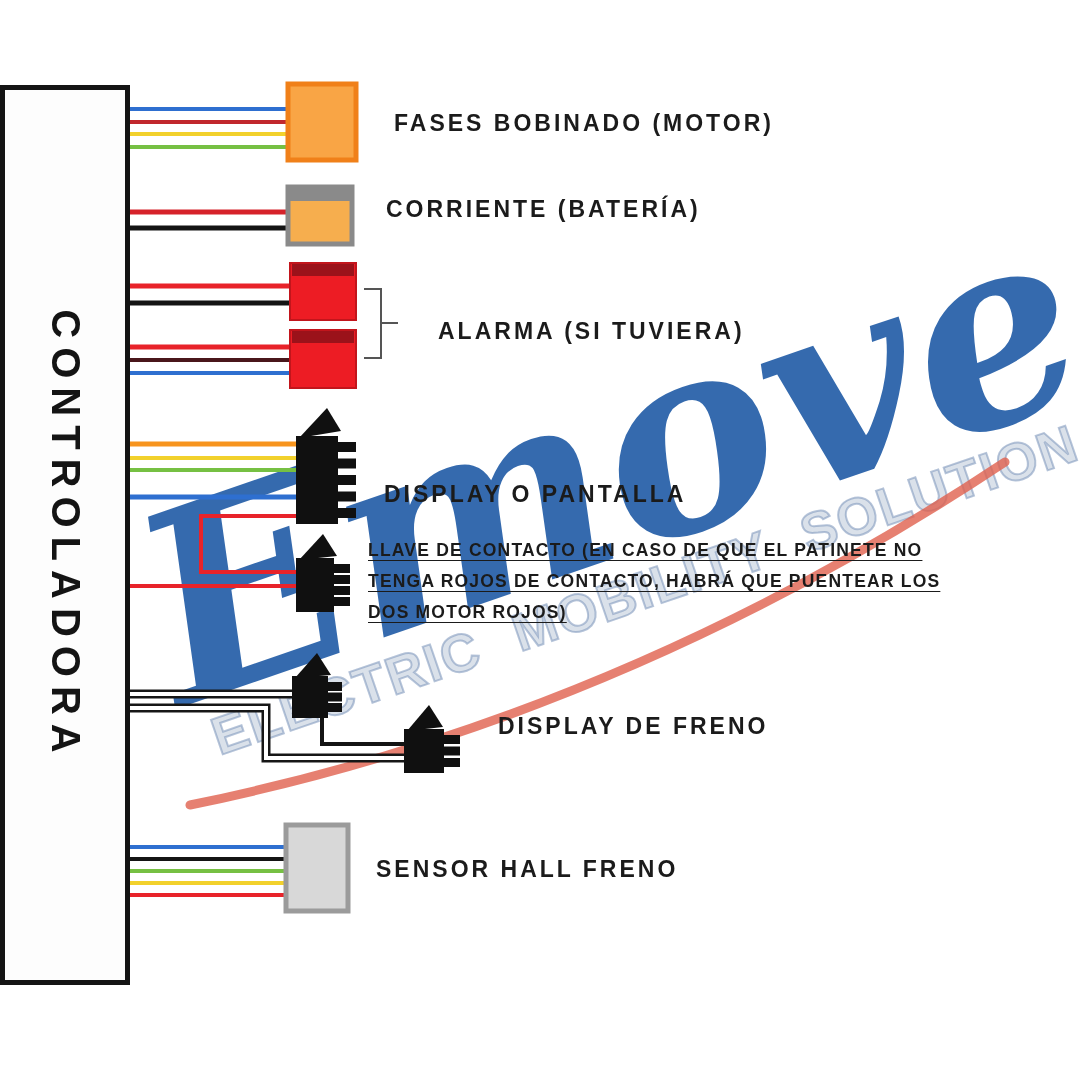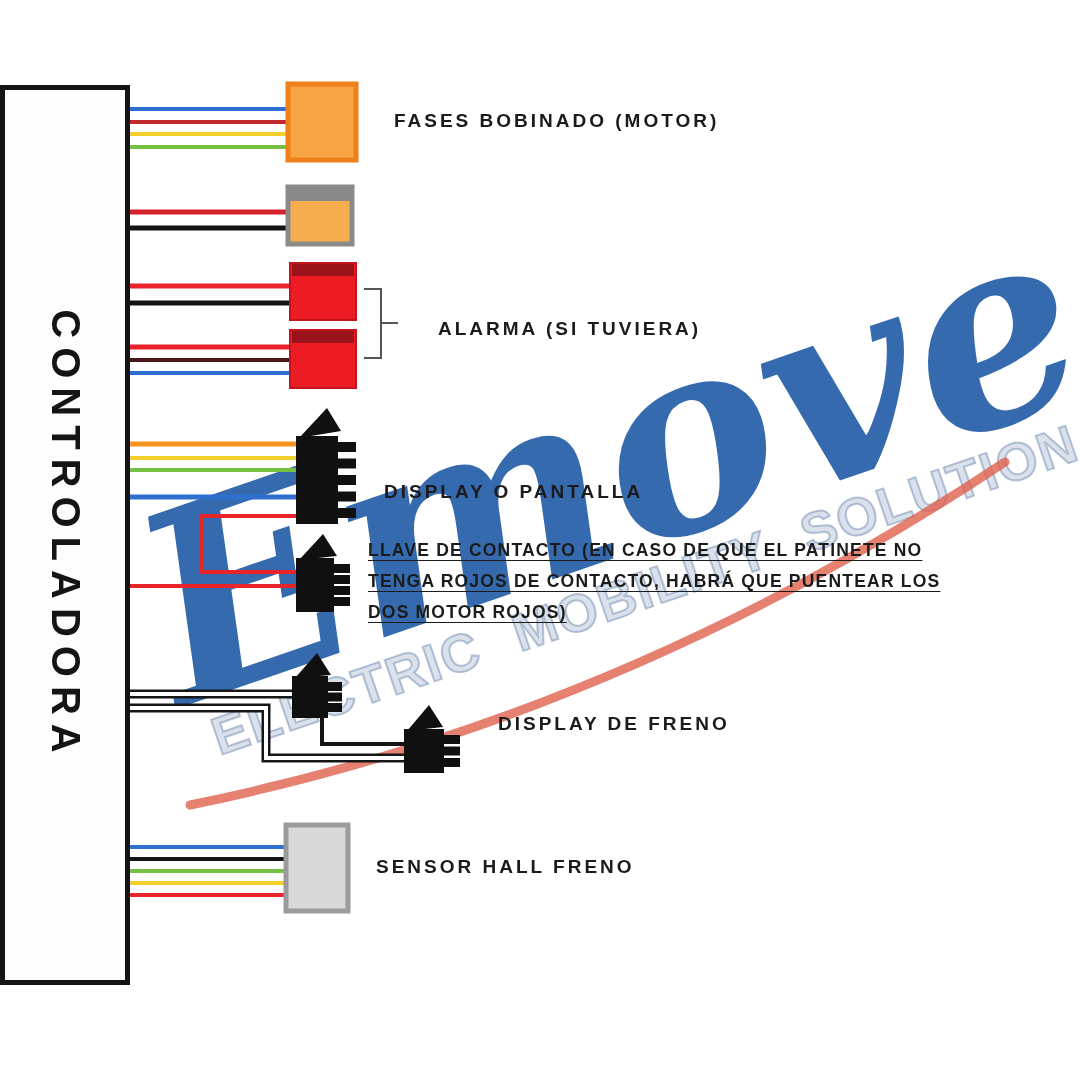--- a/index.html
+++ b/index.html
@@ -21,21 +21,21 @@
     white-space:nowrap;color:rgba(173,188,208,0.45);
     -webkit-text-stroke:2px rgba(122,148,185,0.55);
     transform:rotate(-19deg);transform-origin:center center;
     z-index:1;pointer-events:none;
   }
   .wm-swoosh{position:absolute;left:0;top:0;z-index:1;pointer-events:none;}
   
   .diagram{position:absolute;left:0;top:0;z-index:2;}
   
   .lbl{
-    position:absolute;font-weight:bold;font-size:19px;letter-spacing:3px;
+    position:absolute;font-weight:bold;font-size:23px;letter-spacing:3px;
     color:#1b1b1b;white-space:nowrap;z-index:3;
   }
   .lbl-fases{left:394px;top:110px;}
   .lbl-corriente{left:386px;top:196px;}
   .lbl-alarma{left:438px;top:318px;}
   .lbl-display{left:384px;top:461px;margin-top:20px;}
   .lbl-sensores{left:498px;top:713px;}
   .lbl-hall{left:376px;top:856px;}
   .llave{
     position:absolute;left:368px;top:535px;width:630px;z-index:3;
@@ -122,20 +122,21 @@
       <rect x="404" y="729" width="40" height="44" fill="#101010"></rect>
       <rect x="442" y="735" width="18" height="9" fill="#101010"></rect>
       <rect x="442" y="746.5" width="18" height="9" fill="#101010"></rect>
       <rect x="442" y="758" width="18" height="9" fill="#101010"></rect>
       <rect x="286" y="825" width="62" height="86" fill="#d8d8d8" stroke="#9b9b9b" stroke-width="5"></rect>
       <polyline points="364,289 381,289 381,358 364,358" fill="none" stroke="#555555" stroke-width="2" stroke-linejoin="miter" stroke-linecap="butt"></polyline>
       <polyline points="381,323 398,323" fill="none" stroke="#555555" stroke-width="2" stroke-linejoin="miter" stroke-linecap="butt"></polyline>
     </svg>
 
   <div class="lbl lbl-fases">FASES BOBINADO (MOTOR)</div>
+  <div class="lbl lbl-corriente">CORRIENTE (BATERÍA)</div>
   <div class="lbl lbl-alarma">ALARMA (SI TUVIERA)</div>
   <div class="lbl lbl-display">DISPLAY O PANTALLA</div>
   <div class="llave">
     <div>LLAVE DE CONTACTO (EN CASO DE QUE EL PATINETE NO</div>
     <div>TENGA ROJOS DE CONTACTO, HABRÁ QUE PUENTEAR LOS</div>
     <div>DOS MOTOR ROJOS)</div>
   </div>
   <div class="lbl lbl-sensores">DISPLAY DE FRENO</div>
   <div class="lbl lbl-hall">SENSOR HALL FRENO</div>
 

